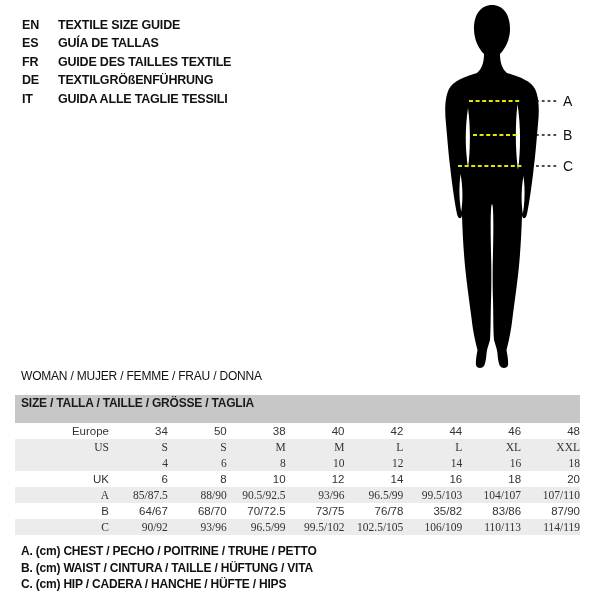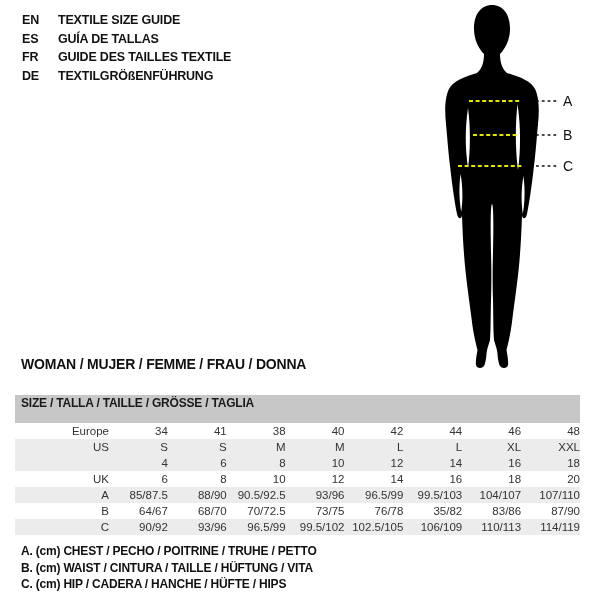--- a/index.html
+++ b/index.html
@@ -2,38 +2,38 @@
 <html><head>
 <meta charset="utf-8">
 <style>
   html,body{margin:0;padding:0;background:#fff;}
   .canvas{
     position:relative;width:600px;height:600px;background:#ffffff;overflow:hidden;
     font-family:"Liberation Sans",sans-serif;color:#111;
   }
   
   .lang-block{position:absolute;left:22px;top:13px;}
-  .lang-row{display:flex;height:18.5px;align-items:flex-start;}
+  .lang-row{display:flex;height:18.5px;align-items:flex-end;}
   .lang-code{width:36px;font-size:12.5px;font-weight:bold;letter-spacing:-.2px;}
   .lang-title{font-size:12.5px;font-weight:bold;letter-spacing:-.2px;white-space:nowrap;}
   
   .figure{position:absolute;left:425px;top:0;width:175px;height:380px;}
   .figure svg{position:absolute;left:0;top:0;}
   .fig-label{position:absolute;left:138px;font-size:14px;color:#111;}
   .fig-label.la{top:93px;} .fig-label.lb{top:127px;} .fig-label.lc{top:158px;}
   
-  .group-title{position:absolute;left:21px;top:356px;font-size:14px;font-weight:bold;letter-spacing:-.2px;}
+  .group-title{position:absolute;left:21px;top:369px;font-size:12px;font-weight:normal;letter-spacing:-.2px;}
   
   .size-table{position:absolute;left:15px;top:395px;width:565px;}
   .thead{
     background:#c7c7c7;height:28px;line-height:16px;padding-left:6px;
     font-size:12px;font-weight:bold;letter-spacing:-.2px;color:#1a1a1a;
   }
   .trow{display:flex;height:16px;line-height:16px;font-size:11.5px;color:#333;}
-  .trow.shaded{background:#ececec;}
+  .trow.shaded{background:#ececec;font-family:Liberation Serif, serif;}
   .tlabel{width:76px;padding-left:6px;text-align:right;margin-left:12px;}
   .tcell{flex:1;text-align:right;}
   
   .legend{position:absolute;left:21px;top:544px;}
   .legend-row{height:16.5px;font-size:12px;font-weight:bold;letter-spacing:-.2px;white-space:nowrap;}
 </style>
 </head>
 <body>
 
 <div class="canvas">
@@ -47,20 +47,24 @@
       <span class="lang-code">ES</span>
       <span class="lang-title">GUÍA DE TALLAS</span>
     </div>
     <div class="lang-row">
       <span class="lang-code">FR</span>
       <span class="lang-title">GUIDE DES TAILLES TEXTILE</span>
     </div>
     <div class="lang-row">
       <span class="lang-code">DE</span>
       <span class="lang-title">TEXTILGRÖßENFÜHRUNG</span>
+    </div>
+    <div class="lang-row">
+      <span class="lang-code">IT</span>
+      <span class="lang-title">GUIDA ALLE TAGLIE TESSILI</span>
     </div>
   </section>
 
   <div class="figure">
     <svg width="175" height="380" viewBox="0 0 175 380">
 
       <path fill="#000" d="
         M 67 5
         C 78 5 85 14 85 29
         C 85 40 80 49 75 54
@@ -119,21 +123,21 @@
   </div>
 
   <div class="group-title">WOMAN / MUJER / FEMME / FRAU / DONNA</div>
 
   <div class="size-table">
     <div class="thead">SIZE / TALLA / TAILLE / GRÖSSE / TAGLIA</div>
 
     <div class="trow">
       <span class="tlabel">Europe</span>
       <span class="tcell">34</span>
-      <span class="tcell">41</span>
+      <span class="tcell">50</span>
       <span class="tcell">38</span>
       <span class="tcell">40</span>
       <span class="tcell">42</span>
       <span class="tcell">44</span>
       <span class="tcell">46</span>
       <span class="tcell">48</span>
     </div>
 
     <div class="trow shaded">
       <span class="tlabel">US</span>

